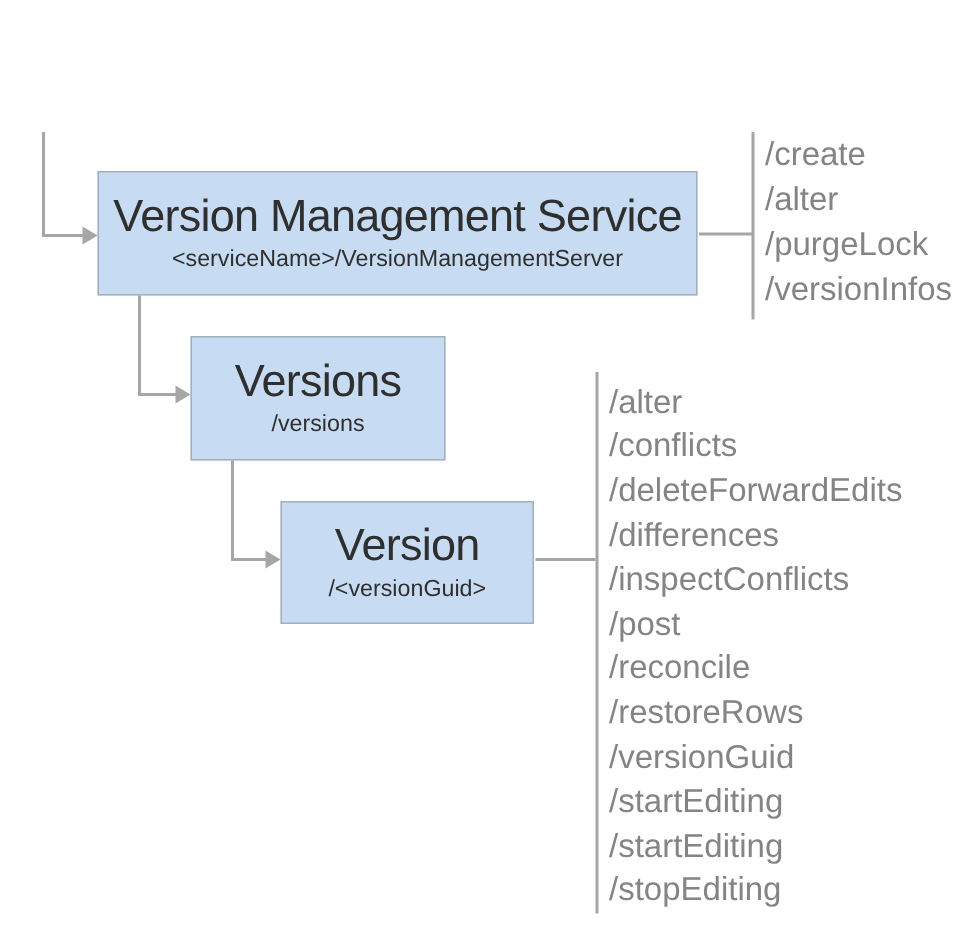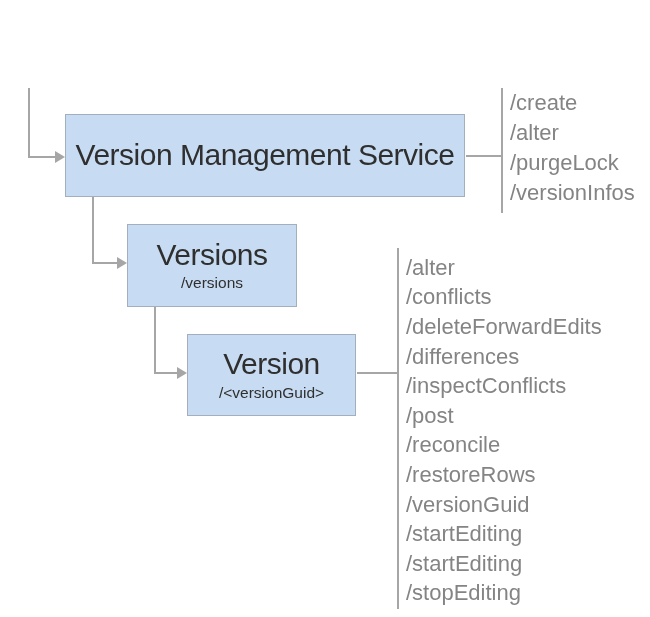--- a/index.html
+++ b/index.html
@@ -68,20 +68,21 @@
 
 <div class="canvas">
 
 
   <div class="seg v" style="left:28px; top:88px; height:70px;"></div>
   <div class="seg h" style="left:28px; top:156px; width:29px;"></div>
   <div class="arrow-right" style="left:55px; top:151px;"></div>
 
   <div class="node" style="left:65px; top:114px; width:400px; height:83px;">
     <div class="node-title">Version Management Service</div>
+    <div class="node-subtitle">&lt;serviceName&gt;/VersionManagementServer</div>
   </div>
 
   <div class="seg h" style="left:466px; top:155px; width:36px;"></div>
   <div class="seg v" style="left:501px; top:88px; height:125px;"></div>
 
   <div class="ops ops-service" style="left:510px; top:88px;">
       <div class="op">/create</div>
       <div class="op">/alter</div>
       <div class="op">/purgeLock</div>
       <div class="op">/versionInfos</div>

